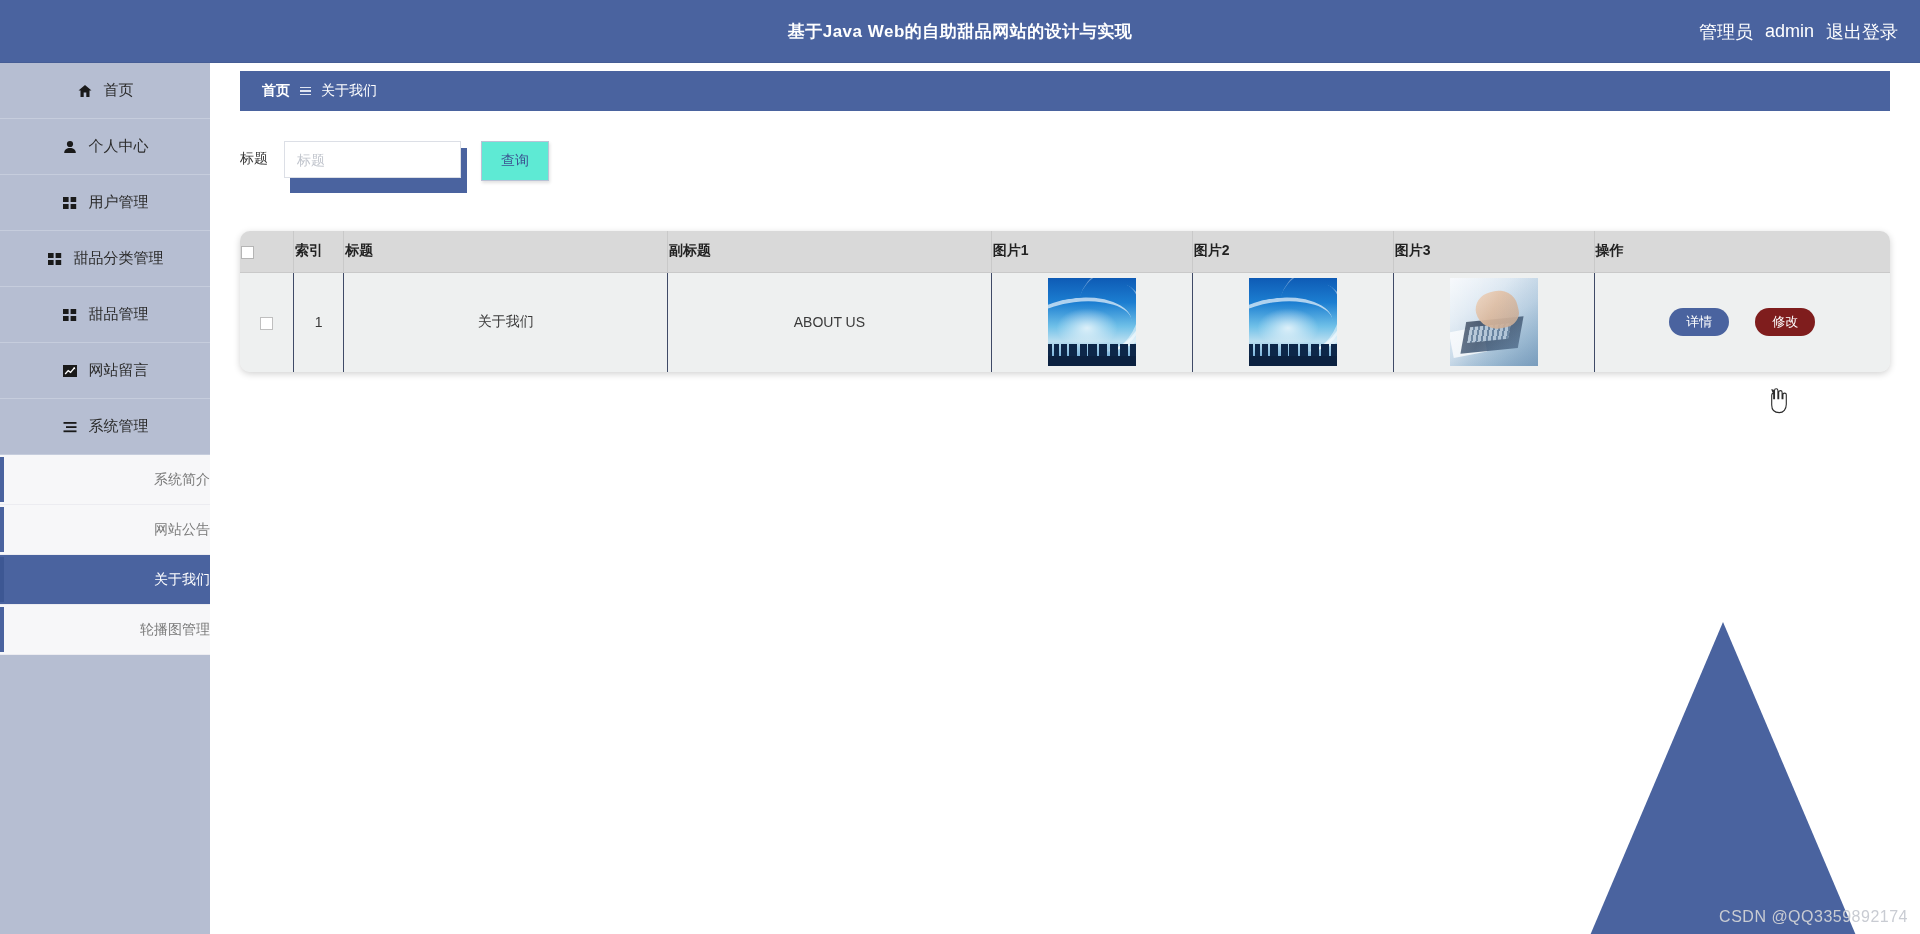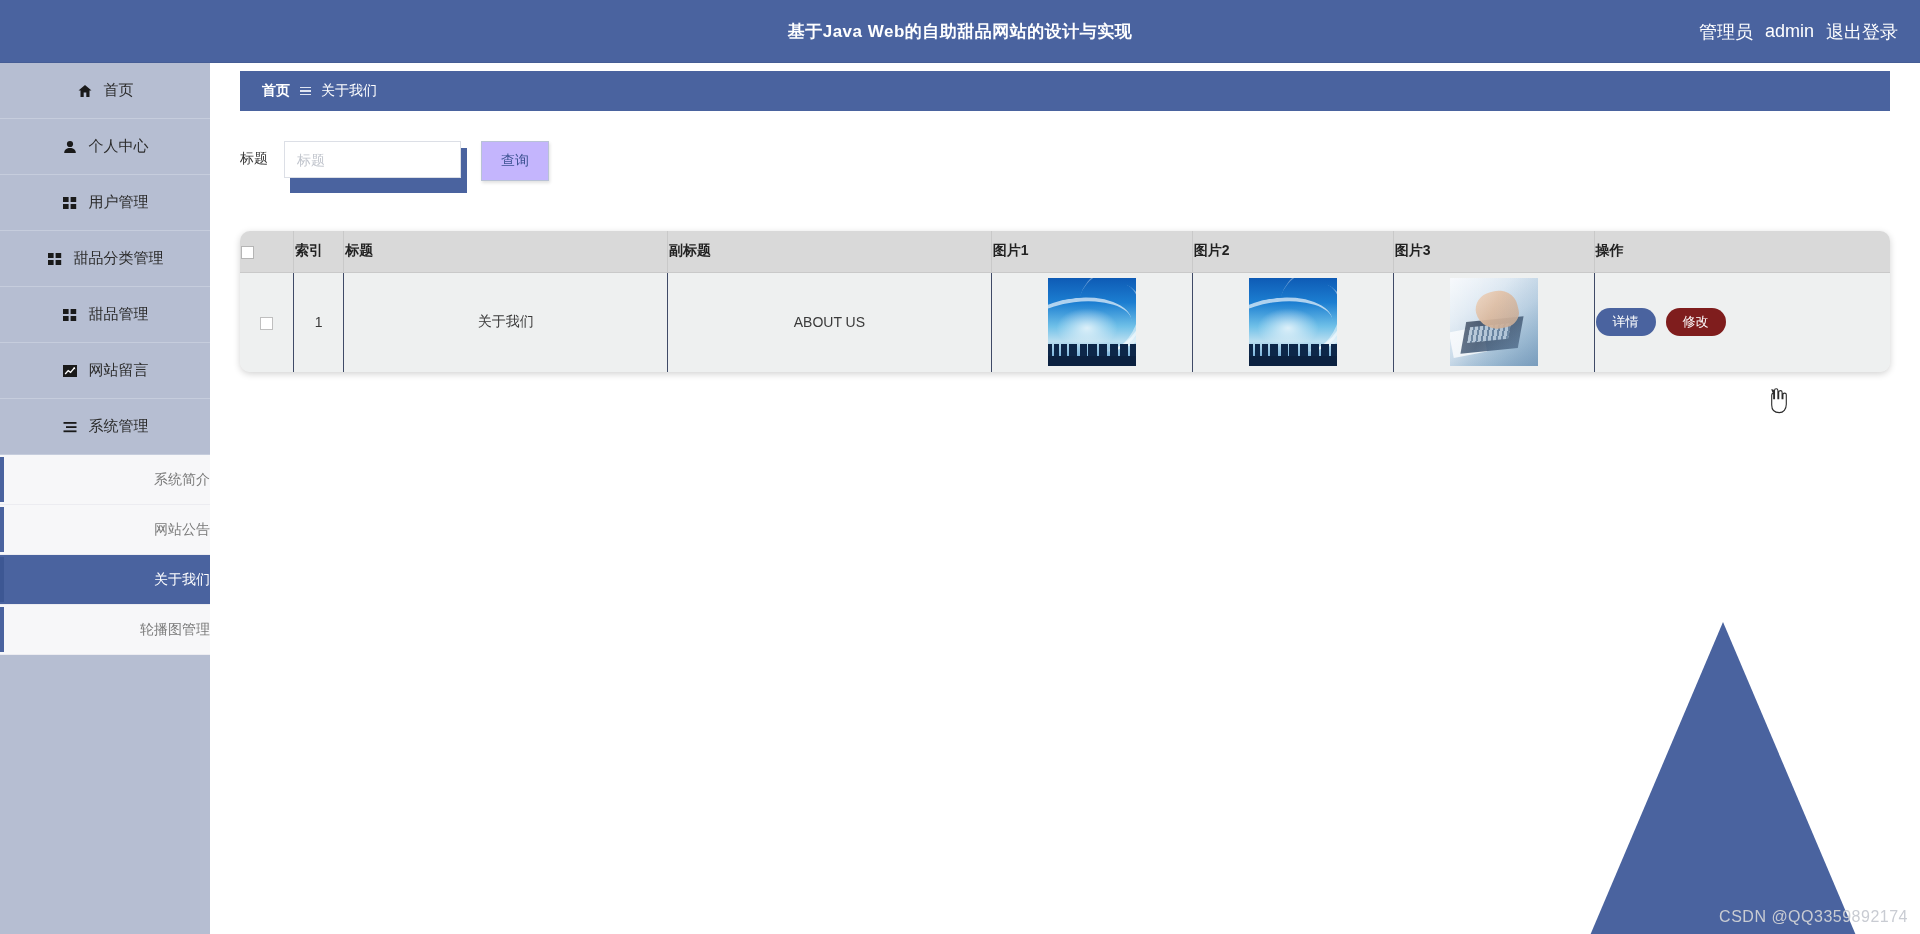--- a/index.html
+++ b/index.html
@@ -117,21 +117,21 @@
   .search-input {
     position:absolute; left:0; top:0; width:177px; height:37px;
     border:1px solid #dcdfe6; background:#ffffff;
     padding:0 12px; font-size:14px; color:#333;
     outline:none;
     font-family:"Liberation Sans","DejaVu Sans",sans-serif;
   }
   .search-input::placeholder { color:#c0c4cc; }
   .search-btn {
     width:68px; height:40px;
-    background:#c4b5fd; border:1px solid #b9c2d6;
+    background:#5eead4; border:1px solid #b9c2d6;
     color:#3c5291; font-size:14px; cursor:pointer;
     box-shadow: 1px 2px 3px rgba(0,0,0,0.12);
     font-family:"Liberation Sans","DejaVu Sans",sans-serif;
   }
 
   
   .table-card {
     margin:20px 30px 0 30px;
     background:#f3f3f3;
     border-radius:10px;
@@ -242,21 +242,21 @@
     position:absolute; left:2%; top:58%; width:34px; height:26px;
     background:rgba(255,255,255,0.75);
     transform:rotate(-11deg);
   }
   .thumb-tech .blur {
     position:absolute; left:0; top:0; right:0; bottom:0;
     background:linear-gradient(115deg, rgba(255,255,255,0.35), rgba(255,255,255,0) 45%, rgba(140,175,205,0.35) 100%);
   }
 
   
-  .actions { display:flex; align-items:center; gap:10px; }
+  .actions { display:flex; align-items:center; justify-content:center; gap:26px; }
   .pill {
     min-width:60px; height:28px;
     padding:0 14px;
     border-radius:14px;
     background:#4a639f; color:#ffffff;
     border:none; font-size:13px; cursor:pointer;
     display:inline-flex; align-items:center; justify-content:center;
     font-family:"Liberation Sans","DejaVu Sans",sans-serif;
   }
   .pill.hovered { background:#7f1d1d; }

